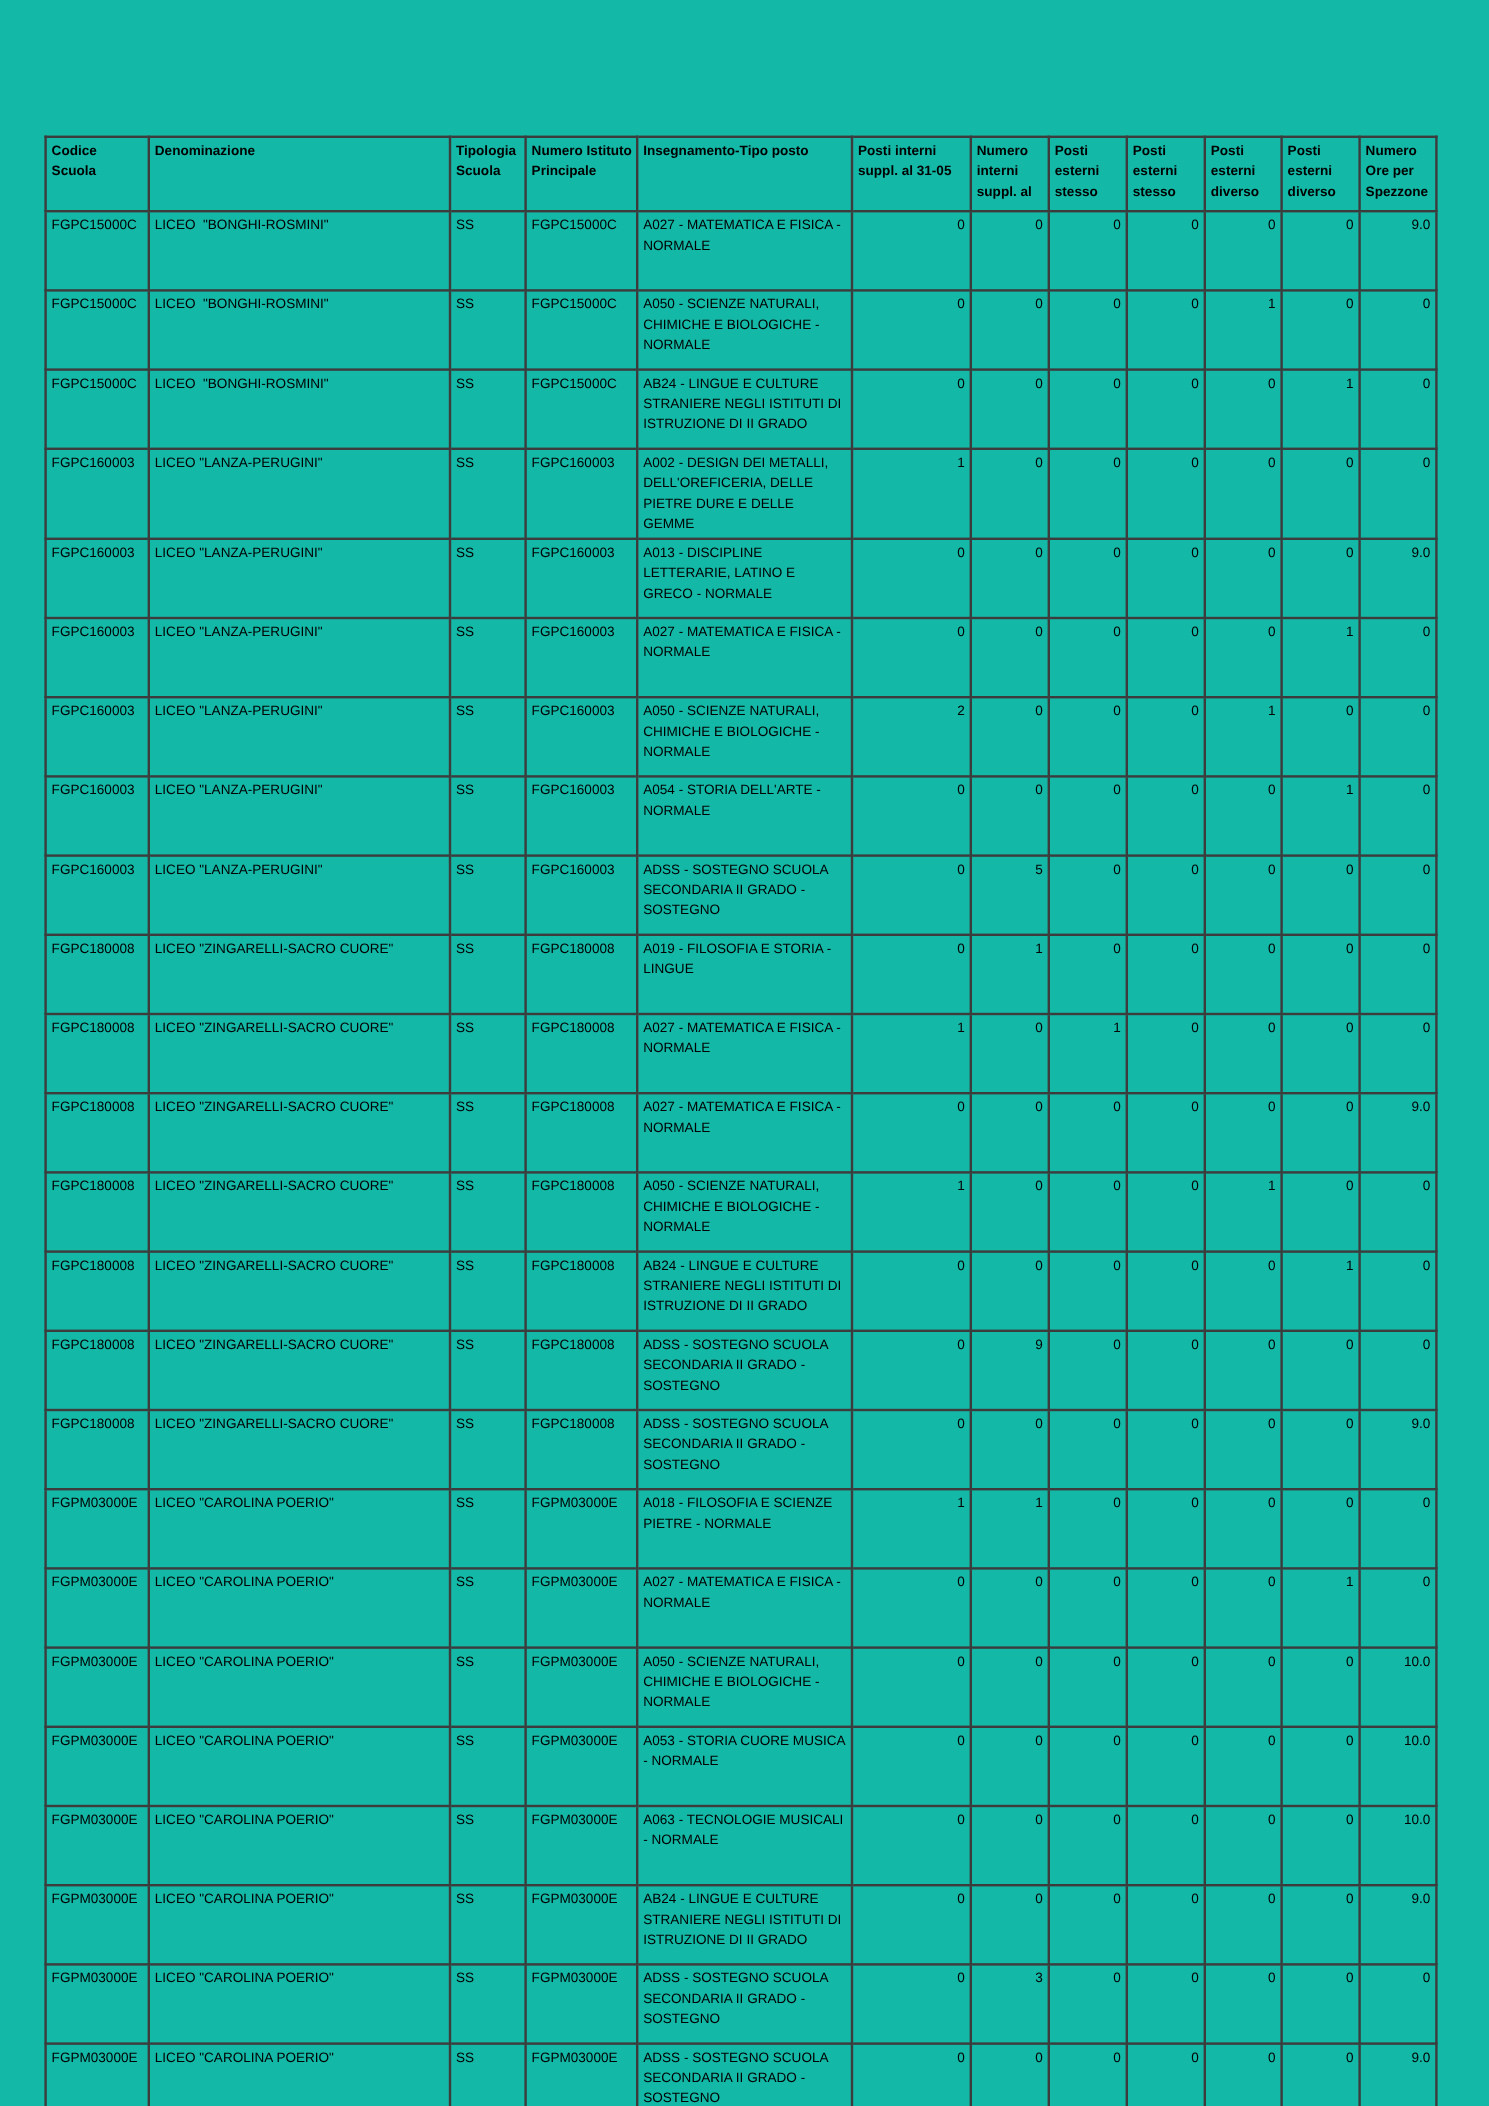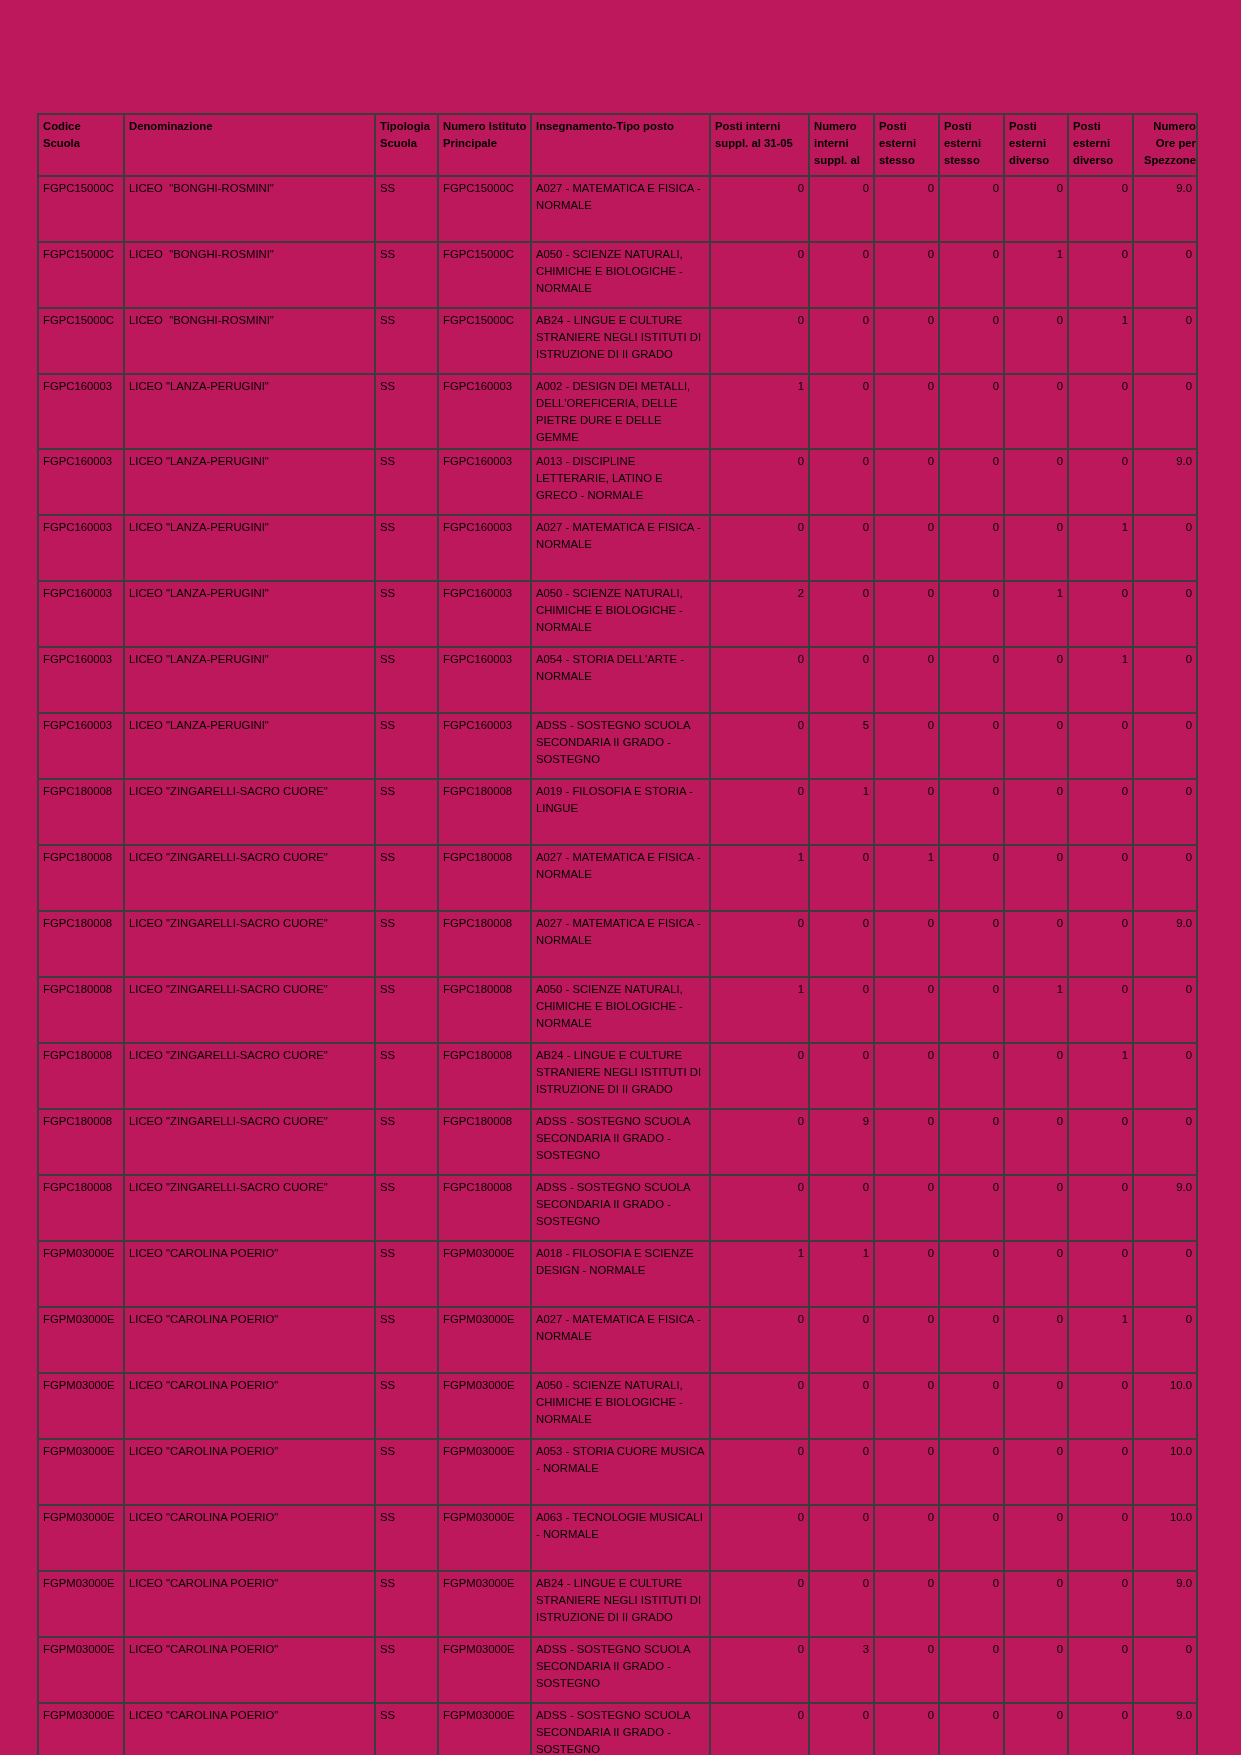--- a/index.html
+++ b/index.html
@@ -1,20 +1,20 @@
 <!DOCTYPE html>
 <html><head>
 <meta charset="utf-8">
 <style>
   html, body { margin: 0; padding: 0; background: #ffffff; }
   .page {
     position: relative;
     width: 1241px;
     height: 1755px;
-    background: #be185d;
+    background: #14b8a6;
     font-family: "Liberation Sans", sans-serif;
     overflow: hidden;
   }
   table.report {
     position: absolute;
     left: 37px;
     top: 113px;
     width: 1159px;
     table-layout: fixed;
     border-collapse: collapse;
@@ -28,21 +28,21 @@
     color: #000000;
     white-space: pre-wrap;
     word-wrap: break-word;
     overflow: hidden;
   }
   table.report th {
     font-weight: bold;
     text-align: left;
     height: 55px;
   }
-  table.report th.right { text-align: right; padding-right: 0; }
+  table.report th.right { text-align: left; padding-right: 0; }
   table.report td { height: 59px; }
   table.report td.num { text-align: right; padding-right: 4px; }
 </style>
 </head>
 <body>
 
 <div class="page">
   <table class="report">
     <colgroup>
         <col style="width: 86px;">
@@ -297,21 +297,21 @@
           <td class="num">0</td>
           <td class="num">0</td>
           <td class="num">0</td>
           <td class="num">9.0</td>
         </tr>
         <tr>
           <td>FGPM03000E</td>
           <td>LICEO "CAROLINA POERIO"</td>
           <td>SS</td>
           <td>FGPM03000E</td>
-          <td>A018 - FILOSOFIA E SCIENZE DESIGN - NORMALE</td>
+          <td>A018 - FILOSOFIA E SCIENZE PIETRE - NORMALE</td>
           <td class="num">1</td>
           <td class="num">1</td>
           <td class="num">0</td>
           <td class="num">0</td>
           <td class="num">0</td>
           <td class="num">0</td>
           <td class="num">0</td>
         </tr>
         <tr>
           <td>FGPM03000E</td>

